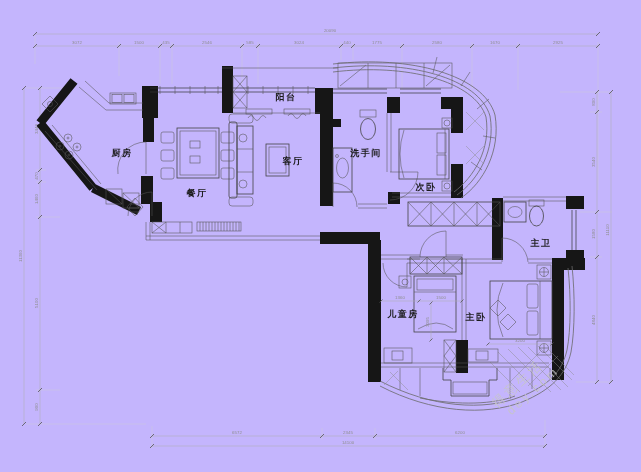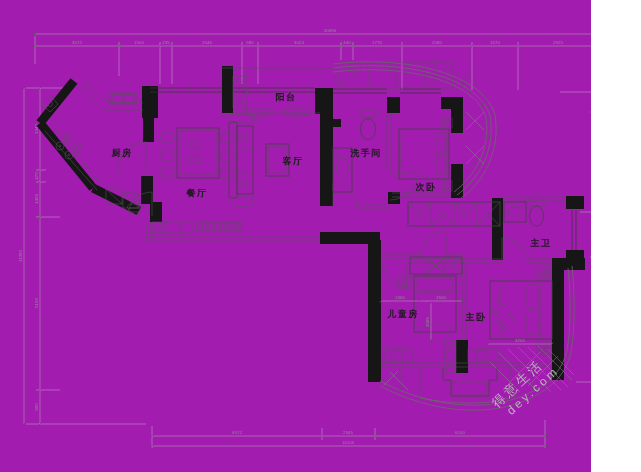--- a/index.html
+++ b/index.html
@@ -1,16 +1,16 @@
 <!DOCTYPE html>
 <html><head>
 <meta charset="utf-8">
 <style>
   html,body{margin:0;padding:0;background:#fff;}
-  #stage{position:relative;width:591px;height:472px;background:#a21caf;overflow:hidden;
+  #stage{position:relative;width:641px;height:472px;background:#c4b5fd;overflow:hidden;
          font-family:"Liberation Sans","DejaVu Sans",sans-serif;}
   svg{position:absolute;left:0;top:0;}
   .w{fill:#161616;stroke:none;}
   .wl{stroke:#161616;stroke-width:9;fill:none;}
   .t{stroke:#444;stroke-width:.8;fill:none;}
   .t2{stroke:#555;stroke-width:.55;fill:none;}
   .fill-none{fill:none;}
   .win{stroke:#333;stroke-width:.7;fill:none;}
   .curve{stroke:#6a6a6a;stroke-width:.8;fill:none;}
   .hatch{stroke:#8a8a8a;stroke-width:.45;fill:none;}

